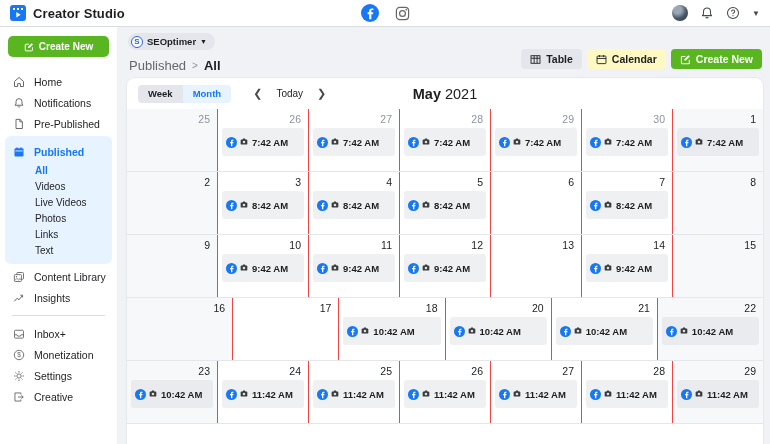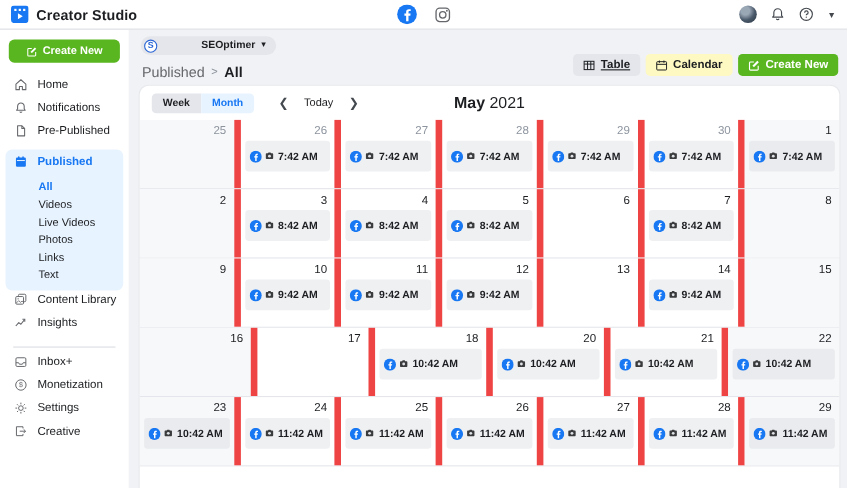--- a/index.html
+++ b/index.html
@@ -21,46 +21,46 @@
     background:radial-gradient(circle at 35% 30%, #9aa7b5 0 25%, #4b5a6b 55%, #23303d 100%); }
   .tb-icon { width:14px; height:14px; color:#44494f; }
   .caret { font-size:8px; color:#44494f; }
 
   
   .sidebar { position:absolute; left:0; top:27px; width:117px; bottom:0; background:#fff; padding-top:9px; }
   .create-btn { margin:0 8px 14px; height:21px; border-radius:5px; border:none; width:101px;
     color:#fff; font-size:10px; font-weight:bold; display:flex; align-items:center; justify-content:center; gap:5px;
     font-family:inherit; cursor:pointer; }
   .create-btn svg { width:10px; height:10px; }
-  .nav-item { display:flex; gap:9px; height:21px; padding:0 0 0 13px;
+  .nav-item { display:flex; align-items:center; gap:9px; height:21px; padding:0 0 0 13px;
     font-size:10.5px; color:#1c1e21; cursor:pointer; }
   .nav-item .ni { width:12px; height:12px; color:#65676b; flex:0 0 auto; }
   .pub-group { background:#e7f3ff; border-radius:6px; margin:2px 5px; padding:5px 0 6px; }
   .pub-group .nav-item { padding-left:8px; color:#1877f2; font-weight:bold; }
   .pub-group .nav-item .ni { color:#1877f2; }
   .sub-item { padding:0 0 0 30px; height:16px; display:flex; align-items:center;
     font-size:10px; color:#1c1e21; cursor:pointer; }
   .sub-item.active { color:#1877f2; font-weight:bold; }
   .side-divider { height:1px; background:#dadde1; margin:7px 12px; }
 
   
   .main { position:absolute; left:117px; top:27px; right:0; bottom:0; background:#f0f2f5; }
   .page-pill { position:absolute; left:11px; top:6px; height:17px; background:#e4e6eb; border-radius:10px;
     display:flex; align-items:center; gap:4px; padding:0 8px 0 3px; cursor:pointer; }
   .pill-logo { width:12px; height:12px; border-radius:50%; background:#fff; border:1.5px solid #2a66d6;
     color:#2a66d6; font-size:8px; font-weight:bold; display:flex; align-items:center; justify-content:center; }
-  .pill-label { font-size:9.5px; font-weight:bold; color:#1c1e21;margin-left:36px; }
+  .pill-label { font-size:9.5px; font-weight:bold; color:#1c1e21; }
   .pill-caret { font-size:7px; color:#1c1e21; }
   .breadcrumb { position:absolute; left:12px; top:31px; font-size:13px; color:#65676b; display:flex; gap:6px; align-items:center; }
   .crumb-current { color:#1c1e21; font-weight:bold; }
   .header-actions { position:absolute; right:8px; top:22px; display:flex; gap:5px; }
   .hbtn { height:20px; border:none; border-radius:4px; display:flex; align-items:center; gap:5px;
     padding:0 9px; font-size:10.5px; font-weight:bold; color:#1c1e21; font-family:inherit; cursor:pointer; }
   .hbtn svg { width:11px; height:11px; }
-  .hbtn.table-btn { background:#e4e6eb;text-decoration:underline; }
+  .hbtn.table-btn { background:#e4e6eb; }
   .hbtn.cal-btn { background:#fef9c3; }
   .hbtn.green { color:#fff; }
 
   
   .card { position:absolute; left:10px; right:7px; top:51px; bottom:-10px; background:#fff;
     border-radius:8px; box-shadow:0 0 0 1px rgba(0,0,0,.04); overflow:hidden;
     display:flex; flex-direction:column; }
   .cal-controls { height:31px; display:flex; align-items:center; padding:0 11px; position:relative; flex:0 0 auto; }
   .seg { display:flex; }
   .seg-btn { height:18px; padding:0 10px; font-size:9.5px; font-weight:bold; border:none;
@@ -74,21 +74,21 @@
   .today-btn { background:none; border:none; font-size:10px; color:#1c1e21; font-family:inherit;
     margin:0 10px; cursor:pointer; }
   .cal-title { position:absolute; left:0; right:0; text-align:center; font-size:14.5px; color:#1c1e21; pointer-events:none; }
   .cal-title .m { font-weight:bold;margin-top:43px; }
 
   .day-header { display:flex; height:21px; border-bottom:1px solid #e4e6eb; flex:0 0 auto; }
   .day-header span { flex:1; text-align:center; font-size:10px; color:#65676b; line-height:21px; }
 
   .cal-grid { flex:1; }
   .cal-row { display:flex; height:63px; border-bottom:1px solid #e4e6eb; }
-  .cal-cell { flex:1; border-right:6px solid #ef4444; padding:3px 4px; overflow:hidden; }
+  .cal-cell { flex:1; border-right:1px solid #ef4444; padding:3px 4px; overflow:hidden; }
   .cal-cell:last-child { border-right:none; }
   .cal-cell.weekend { background:#f7f8fa; }
   .cal-date { text-align:right; font-size:10.5px; color:#1c1e21; padding:1px 3px 3px 0; }
   .cal-cell.outmonth .cal-date { color:#8d949e; font-weight:normal; }
   .post-chip { height:28px; background:#eef0f2; border-radius:3px; display:flex; align-items:center;
     gap:3px; padding:0 4px; cursor:pointer; }
   .cal-cell.weekend .post-chip { background:#e9ebee; }
   .fb-dot { width:11px; height:11px; flex:0 0 auto; display:flex; }
   .fb-dot svg { width:11px; height:11px; }
   .cam { width:9px; height:8px; flex:0 0 auto; display:flex; }

